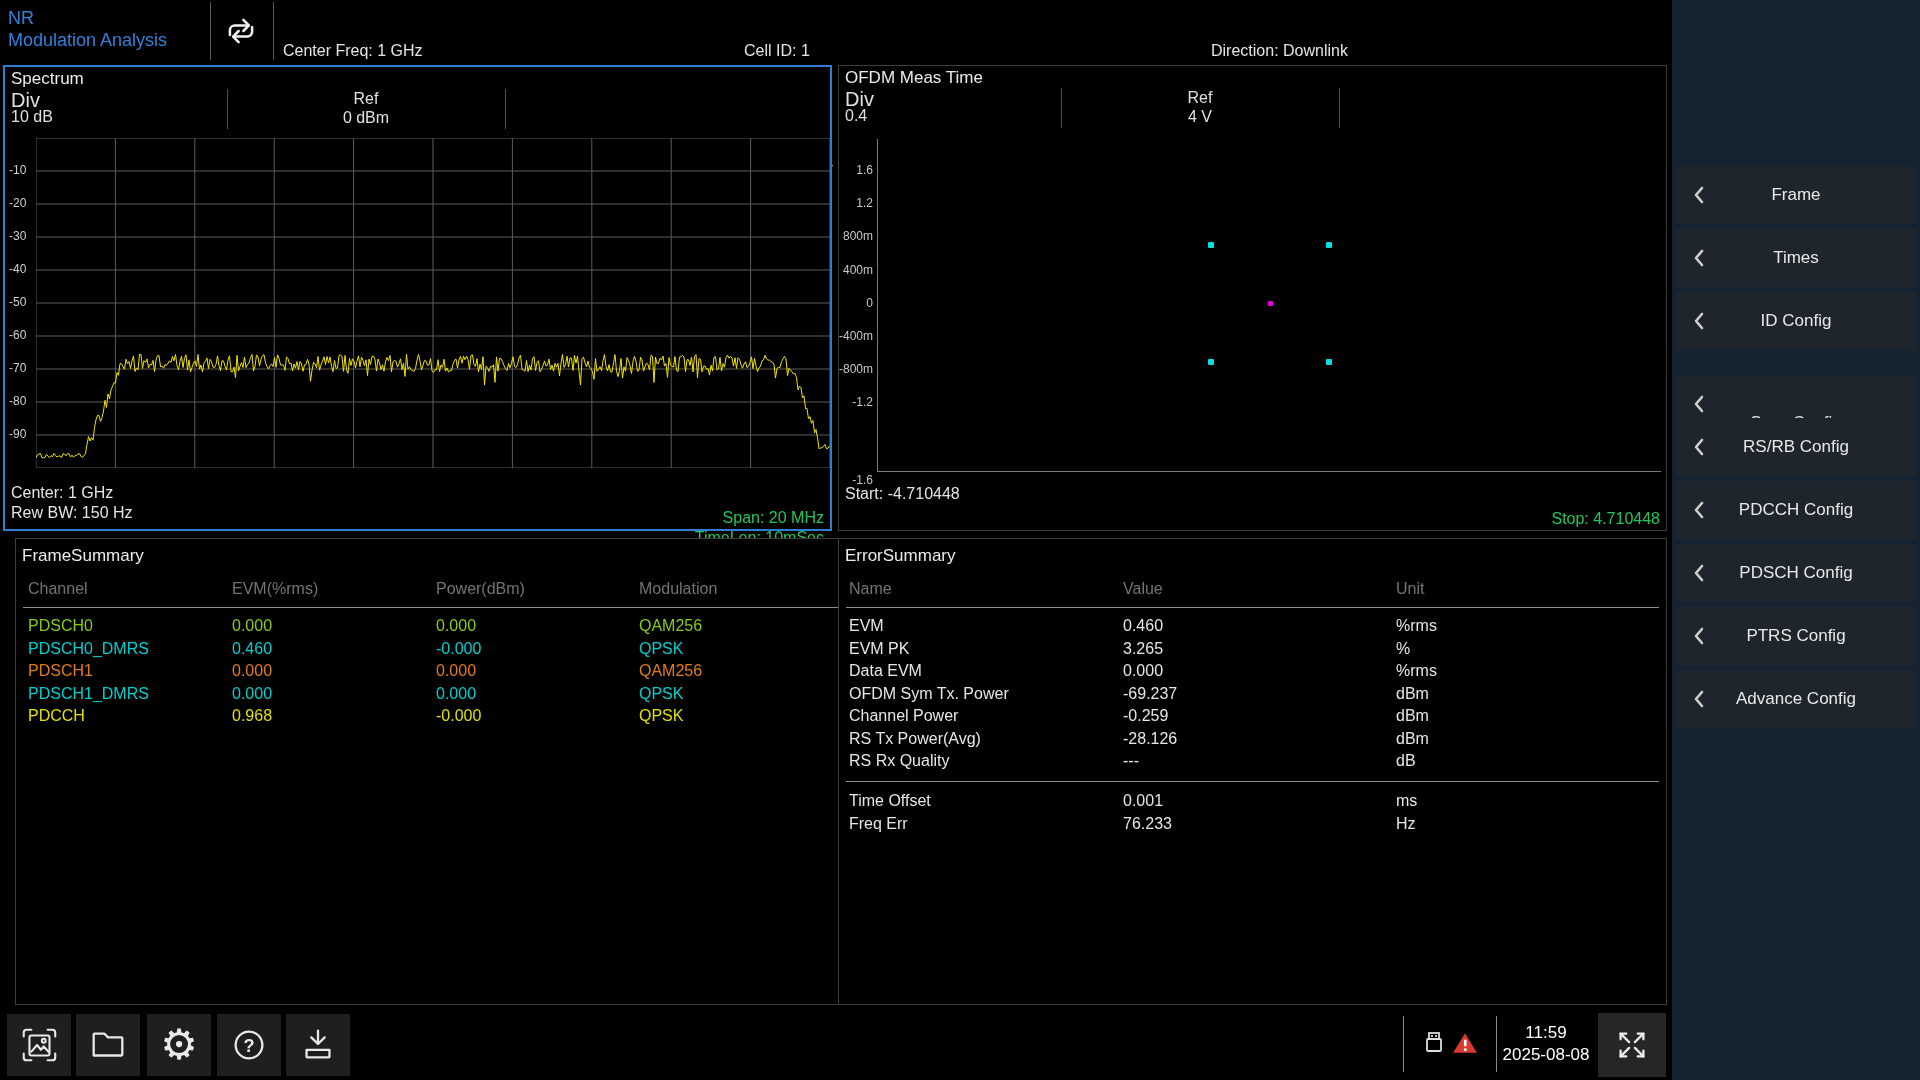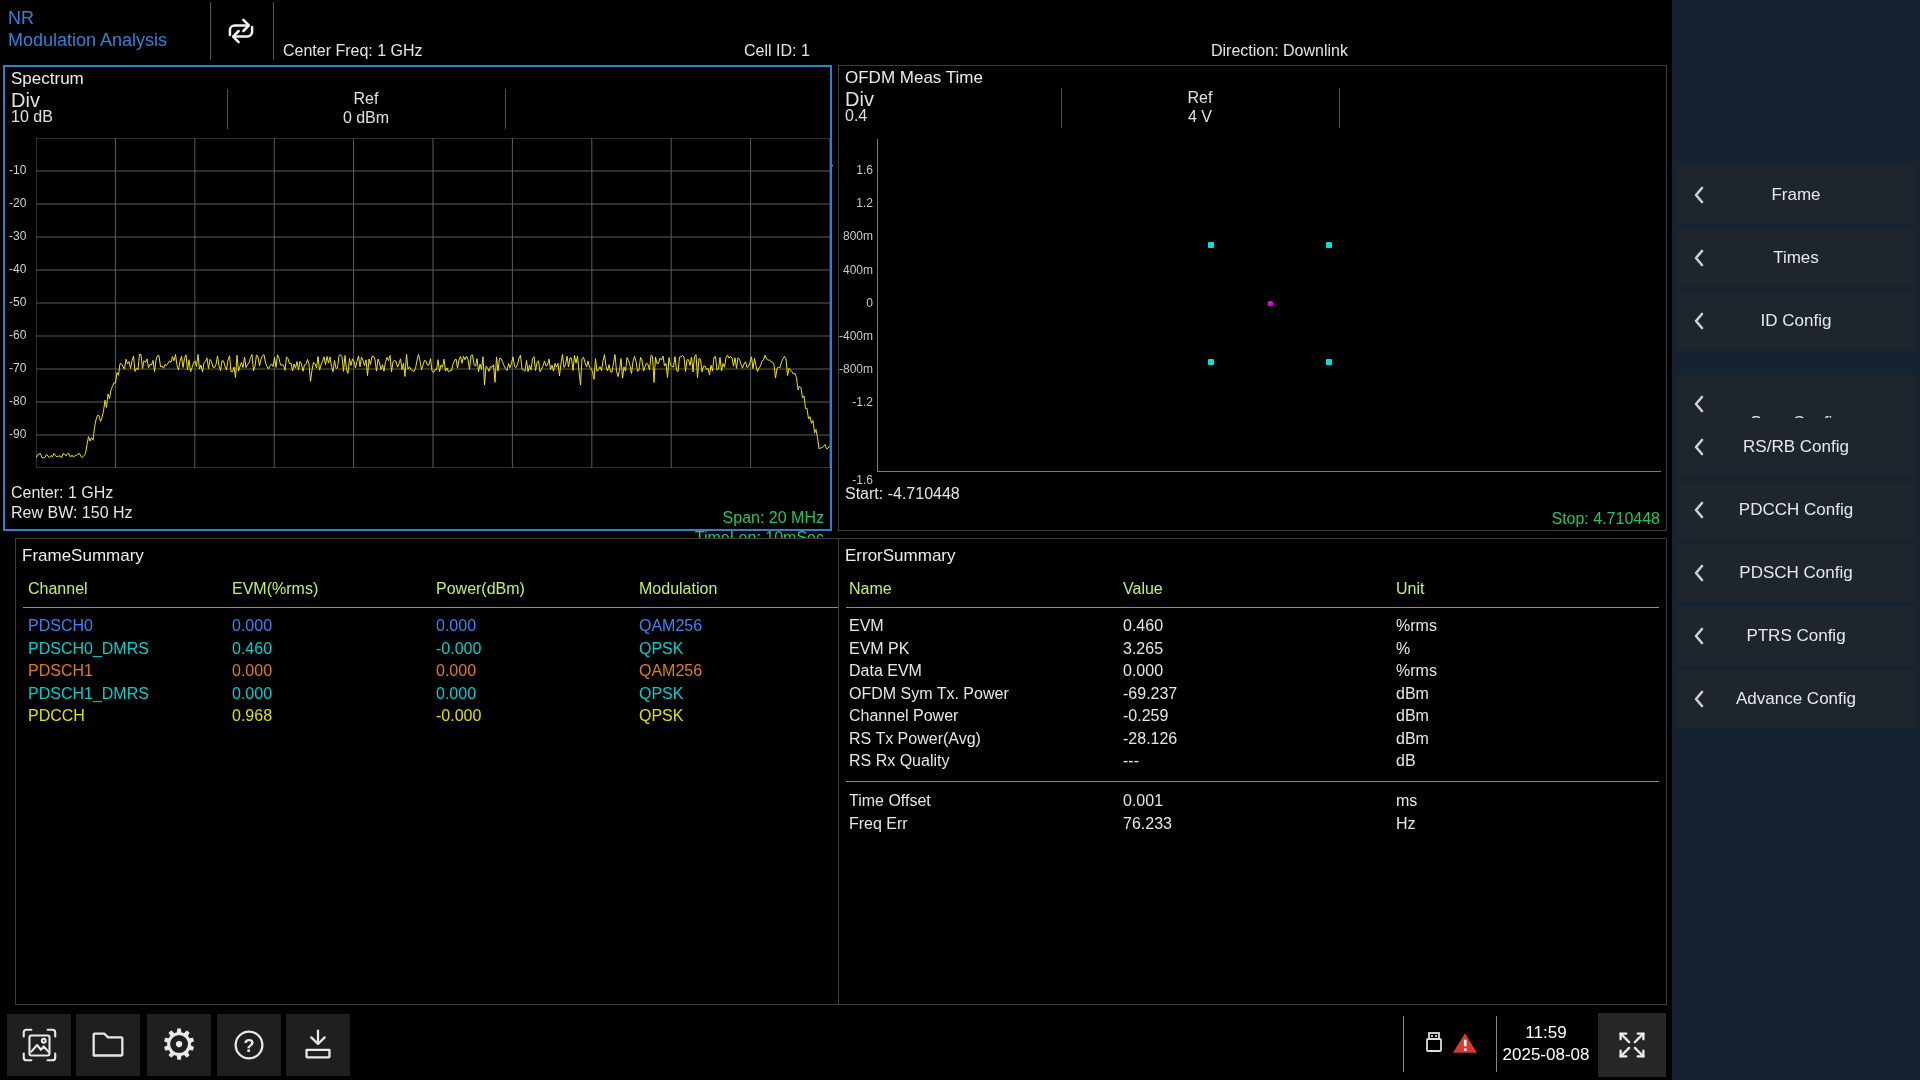--- a/index.html
+++ b/index.html
@@ -27,21 +27,21 @@
   .footer-right{position:absolute;right:6px;top:416px;font-size:16px;line-height:20px;color:#22c55e;text-align:right;margin-top:25px;}
   
   #spectrum-plot{position:absolute;left:31px;top:71px;width:794px;height:330px;}
   .spec-ylabel{position:absolute;left:4px;font-size:12px;color:#d2d2d2;}
   
   .const-ylabel{position:absolute;left:0;width:34px;text-align:right;font-size:12px;color:#c8c8c8;}
   #const-vaxis{position:absolute;left:38px;top:73px;width:1px;height:332px;background:#7a7a7a;}
   #const-haxis{position:absolute;left:38px;top:405px;width:784px;height:1px;background:#7a7a7a;}
   .const-dot{position:absolute;border-radius:1px;}
   
-  .tbl-head span{position:absolute;top:41px;font-size:16px;color:#bef264;}
+  .tbl-head span{position:absolute;top:41px;font-size:16px;color:#737373;}
   .tbl-underline{position:absolute;left:7px;right:7px;top:68px;height:1px;background:#8f8f8f;}
   .fs-row,.es-row{position:absolute;left:0;right:0;height:22px;font-size:16px;}
   .fs-row span,.es-row span{position:absolute;white-space:pre;}
   .fs-c1{left:12px;}.fs-c2{left:216px;}.fs-c3{left:420px;}.fs-c4{left:623px;}
   .es-c1{left:10px;}.es-c2{left:284px;}.es-c3{left:557px;}
   #error-sep{position:absolute;left:7px;right:7px;top:242px;height:1px;background:#8f8f8f;}
   
   #sidebar{position:absolute;left:1672px;top:0;width:248px;height:1080px;background:#152230;}
   .side-card{position:absolute;left:4px;width:240px;background:#1f252c;box-sizing:border-box;}
   #meas-card{top:3px;height:81px;display:flex;align-items:center;justify-content:center;cursor:pointer;}
@@ -197,21 +197,21 @@
   <div id="frame-panel" class="panel">
     <div class="panel-title" style="top:7px;">FrameSummary</div>
     <div class="tbl-head">
       <span class="fs-c1">Channel</span>
       <span class="fs-c2">EVM(%rms)</span>
       <span class="fs-c3">Power(dBm)</span>
       <span class="fs-c4">Modulation</span>
     </div>
     <div class="tbl-underline"></div>
     <div id="frame-rows">
-        <div class="fs-row" style="top: 78px; color: #3b82f6;">
+        <div class="fs-row" style="top: 78px; color: #84cc16;">
           <span class="fs-c1">PDSCH0</span>
           <span class="fs-c2">0.000</span>
           <span class="fs-c3">0.000</span>
           <span class="fs-c4">QAM256</span>
         </div>
         <div class="fs-row" style="top: 100.5px; color: rgb(0, 207, 207);">
           <span class="fs-c1">PDSCH0_DMRS</span>
           <span class="fs-c2">0.460</span>
           <span class="fs-c3">-0.000</span>
           <span class="fs-c4">QPSK</span>

